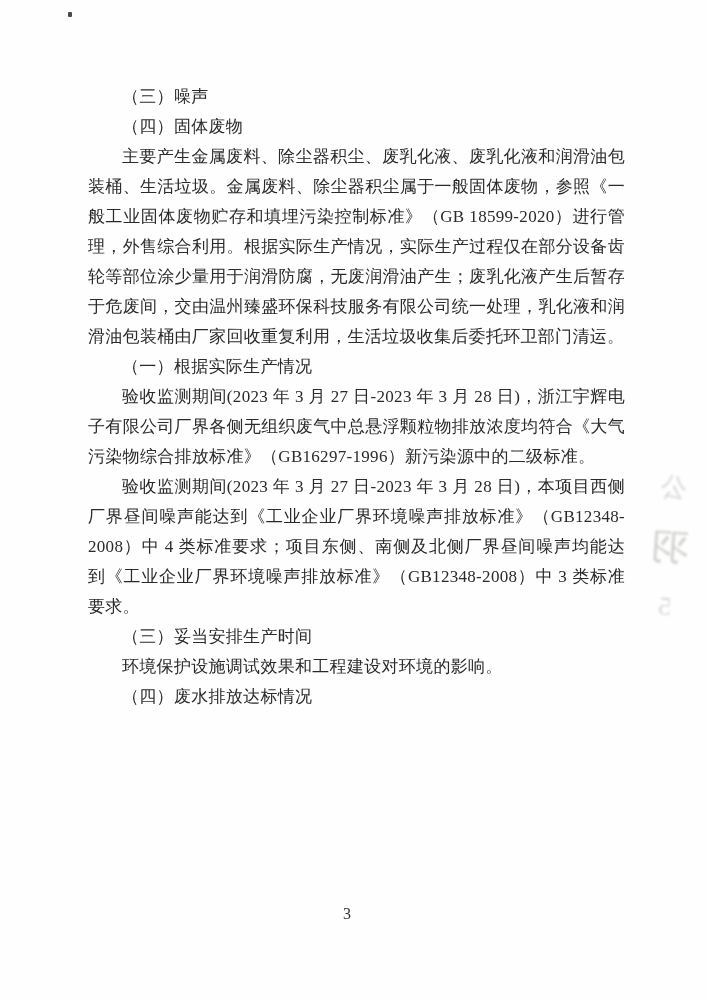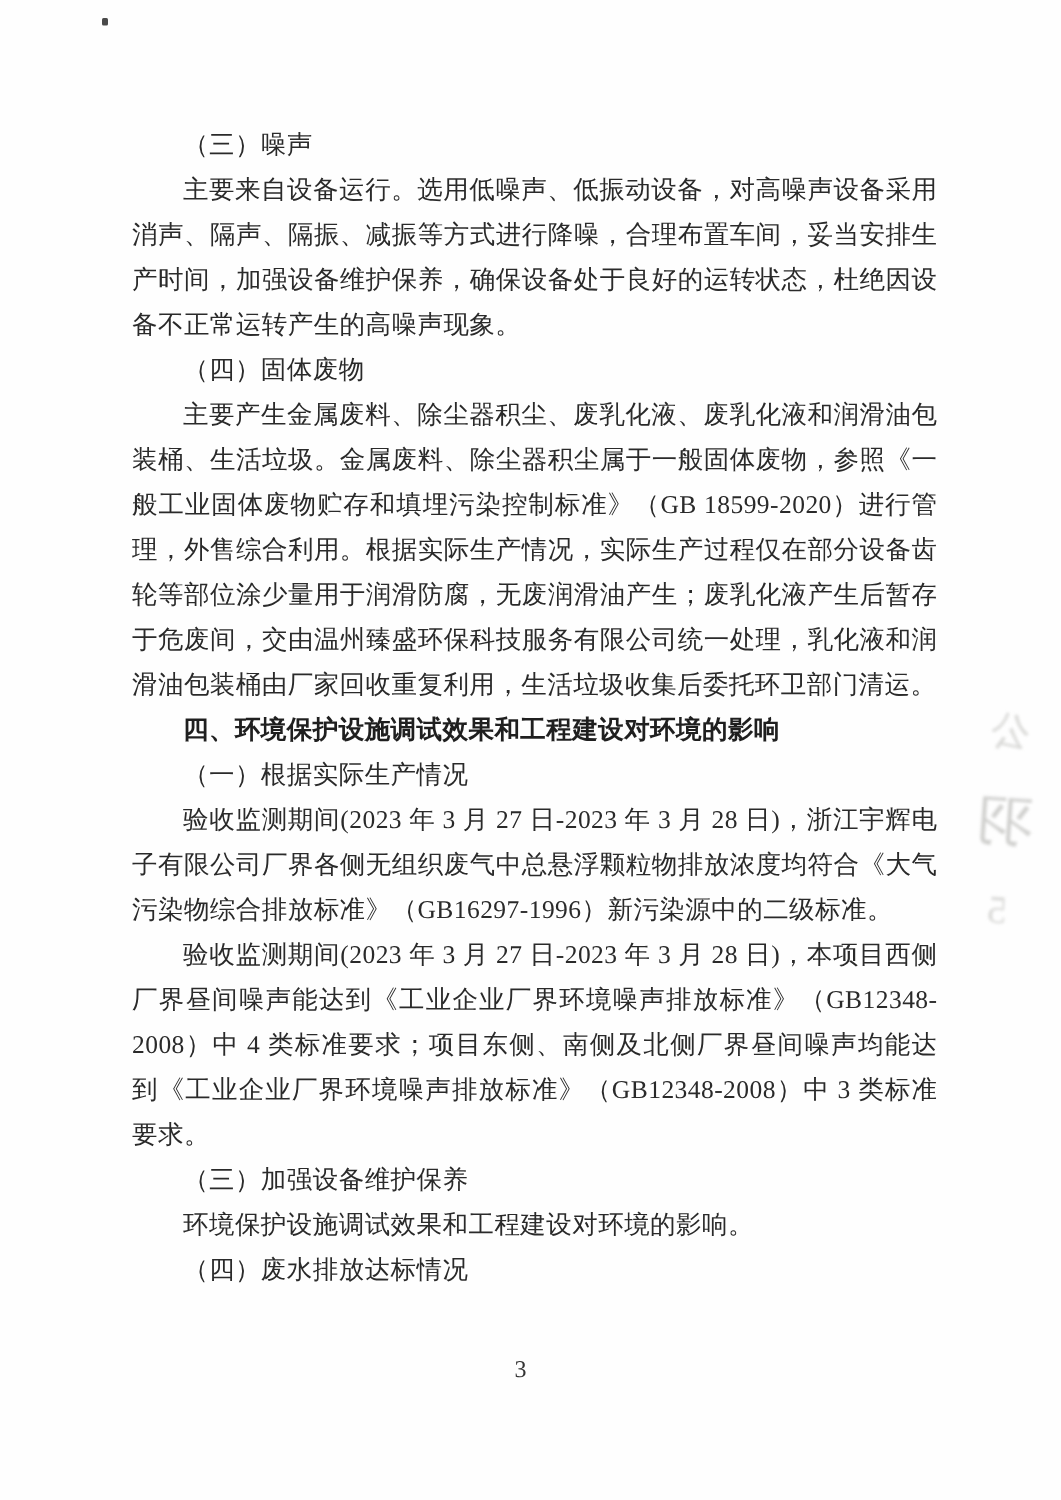--- a/index.html
+++ b/index.html
@@ -76,28 +76,26 @@
 </style>
 </head>
 <body>
 
 <div class="page">
 
   <div class="scan-speck"></div>
 
   <div class="content">
     <p>（三）噪声</p>
-    <p>主要来自设备运行。选用低噪声、低振动设备，对高噪声设备采用消声、隔声、隔振、减振等方式进行降噪，合理布置车间，妥当安排生产时间，加强设备维护保养，确保设备处于良好的运转状态，杜绝因设备不正常运转产生的高噪声现象。</p>
     <p>（四）固体废物</p>
     <p>主要产生金属废料、除尘器积尘、废乳化液、废乳化液和润滑油包装桶、生活垃圾。金属废料、除尘器积尘属于一般固体废物，参照《一般工业固体废物贮存和填埋污染控制标准》（GB 18599-2020）进行管理，外售综合利用。根据实际生产情况，实际生产过程仅在部分设备齿轮等部位涂少量用于润滑防腐，无废润滑油产生；废乳化液产生后暂存于危废间，交由温州臻盛环保科技服务有限公司统一处理，乳化液和润滑油包装桶由厂家回收重复利用，生活垃圾收集后委托环卫部门清运。</p>
-    <p class="heading-bold">四、环境保护设施调试效果和工程建设对环境的影响</p>
     <p>（一）根据实际生产情况</p>
     <p>验收监测期间(2023 年 3 月 27 日-2023 年 3 月 28 日)，浙江宇辉电子有限公司厂界各侧无组织废气中总悬浮颗粒物排放浓度均符合《大气污染物综合排放标准》（GB16297-1996）新污染源中的二级标准。</p>
     <p>验收监测期间(2023 年 3 月 27 日-2023 年 3 月 28 日)，本项目西侧厂界昼间噪声能达到《工业企业厂界环境噪声排放标准》（GB12348-2008）中 4 类标准要求；项目东侧、南侧及北侧厂界昼间噪声均能达到《工业企业厂界环境噪声排放标准》（GB12348-2008）中 3 类标准要求。</p>
-    <p>（三）加强设备维护保养</p>
+    <p>（三）妥当安排生产时间</p>
     <p>环境保护设施调试效果和工程建设对环境的影响。</p>
     <p>（四）废水排放达标情况</p>
   </div>
 
   <div class="bleed-marks">
     <span>公</span>
     <span>羽</span>
     <span>5</span>
   </div>
 

